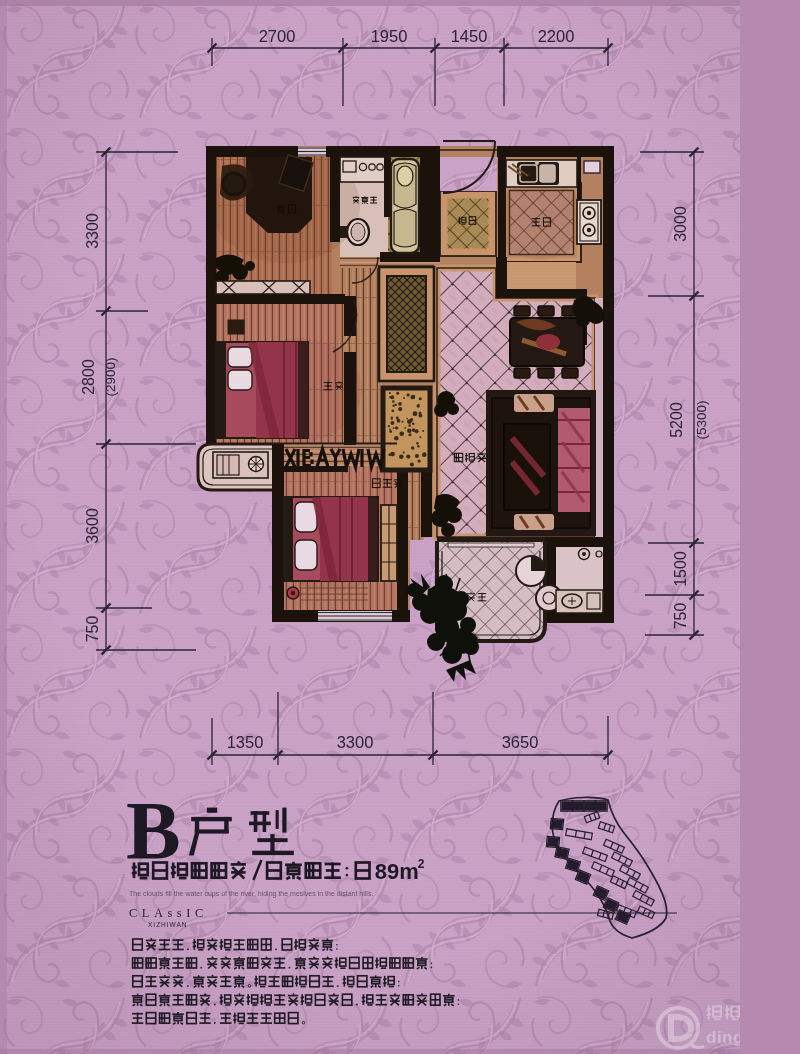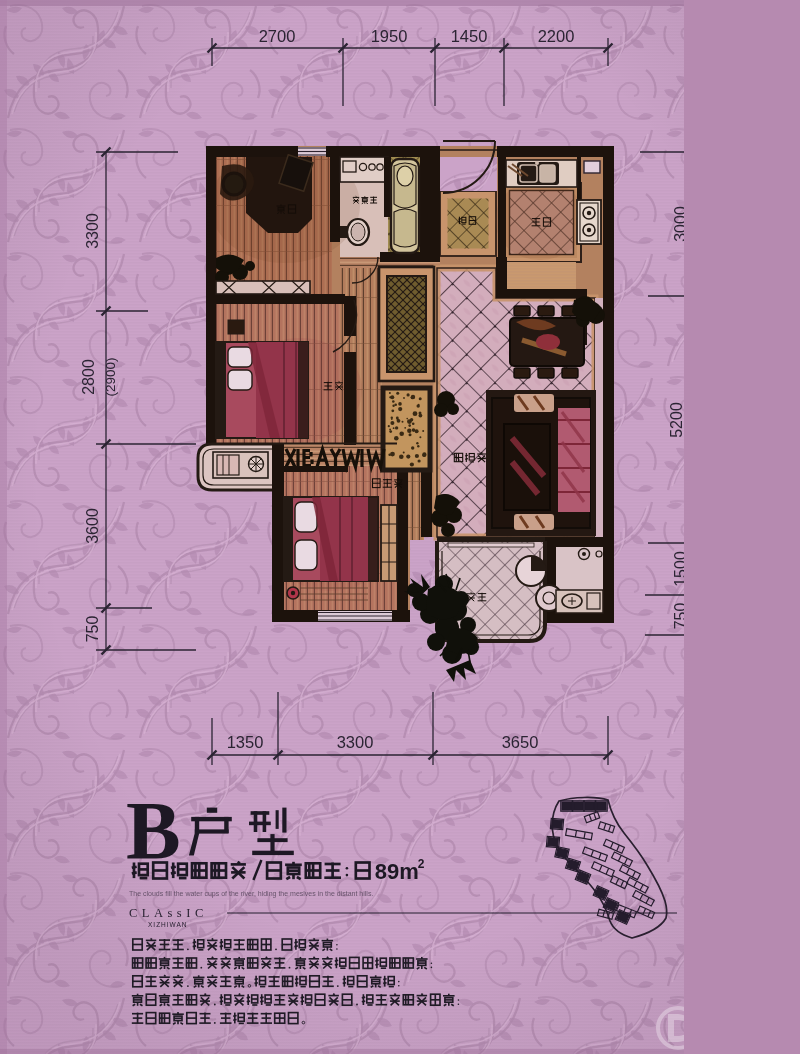--- a/index.html
+++ b/index.html
@@ -1,14 +1,14 @@
 <!DOCTYPE html>
 <html><head><meta charset="utf-8"><style>
 html,body{margin:0;padding:0;background:#b68ab0;}
-#pg{position:relative;width:684px;height:1054px;overflow:hidden;font-family:"Liberation Sans",sans-serif;}
+#pg{position:relative;width:740px;height:1054px;overflow:hidden;font-family:"Liberation Sans",sans-serif;}
 svg{display:block}
 </style></head><body>
 <div id="pg">
 <svg width="800" height="1054" viewBox="0 0 800 1054">
 <defs>
 <pattern id="damask" width="132" height="124" patternUnits="userSpaceOnUse">
  <rect width="132" height="124" fill="#cba3c8"></rect>
  <g fill="none" stroke="#b189ae" stroke-width="2.3" opacity="0.75">
   <path d="M8,118 C14,86 34,72 58,70 C86,68 100,52 98,28 C97,12 84,6 76,14 C70,21 76,30 84,27"></path>
   <path d="M124,6 C118,38 98,52 74,54 C46,56 32,72 34,96 C35,112 48,118 56,110 C62,103 56,94 48,97"></path>

